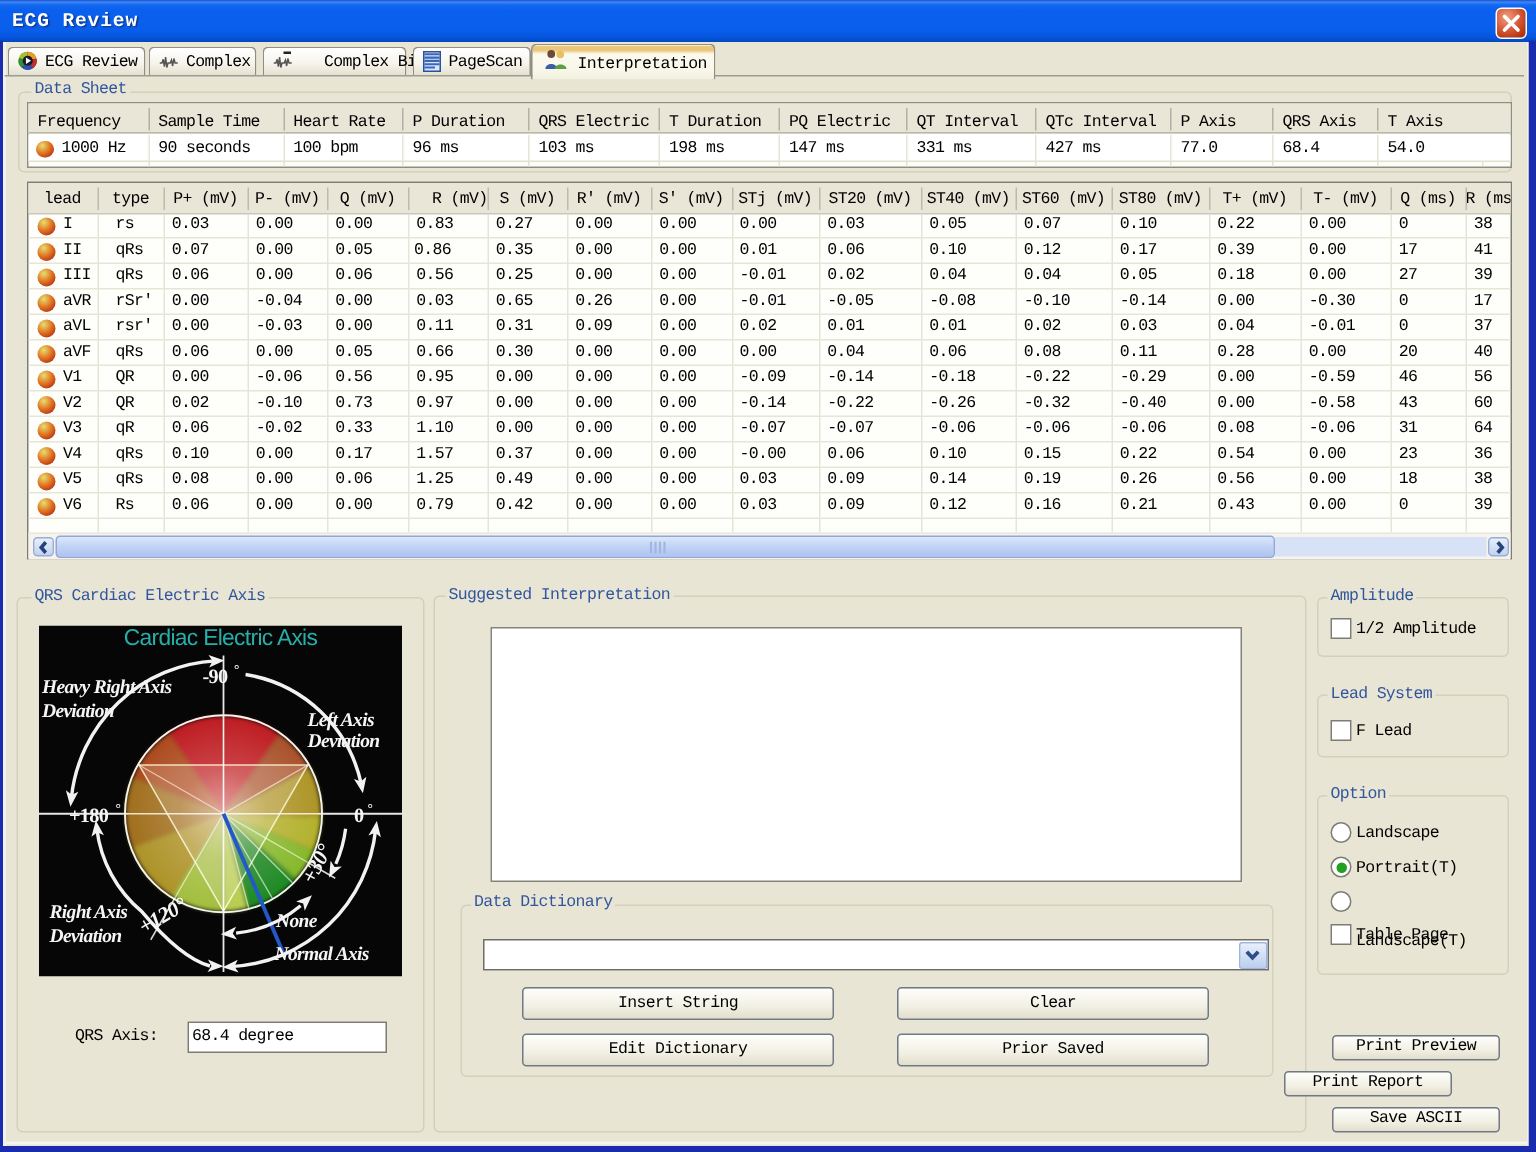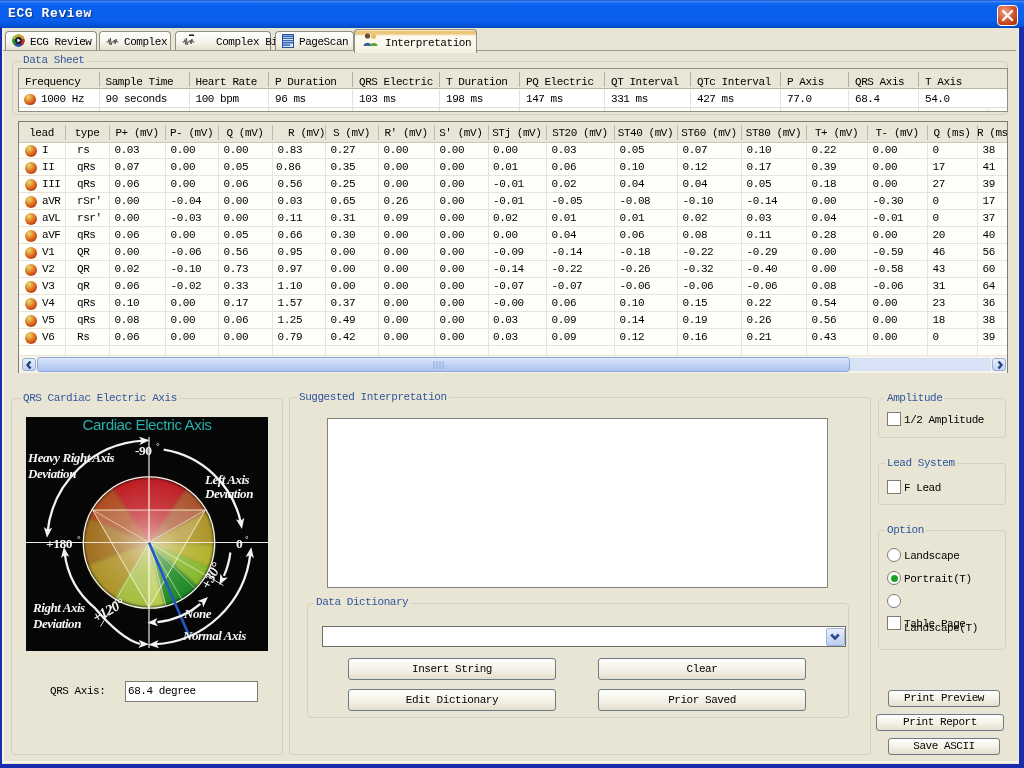--- a/index.html
+++ b/index.html
@@ -551,14 +551,14 @@
 <div class="ab" style="left:904px;top:550px">Landscape</div>
 <div class="rad" style="left:887px;top:571px"></div>
 <div class="ab" style="left:890.5px;top:574.5px;width:7px;height:7px;border-radius:50%;background:#21A121"></div>
 <div class="ab" style="left:904px;top:573px">Portrait(T)</div>
 <div class="rad" style="left:887px;top:594px"></div>
 <div class="ab" style="left:904px;top:622px">Landscape(T)</div>
 <div class="cb" style="left:887px;top:616px"></div>
 <div class="ab" style="left:904px;top:618px">Table Page</div>
 
 <div class="btn" style="left:888px;top:690px;width:112px;height:17px;line-height:15px">Print Preview</div>
-<div class="btn" style="left:876px;top:714px;width:128px;height:17px;line-height:15px">Print Report</div>
+<div class="btn" style="left:856px;top:714px;width:112px;height:17px;line-height:15px">Print Report</div>
 <div class="btn" style="left:888px;top:737.5px;width:112px;height:17px;line-height:15px">Save ASCII</div>
 
 </body></html>

